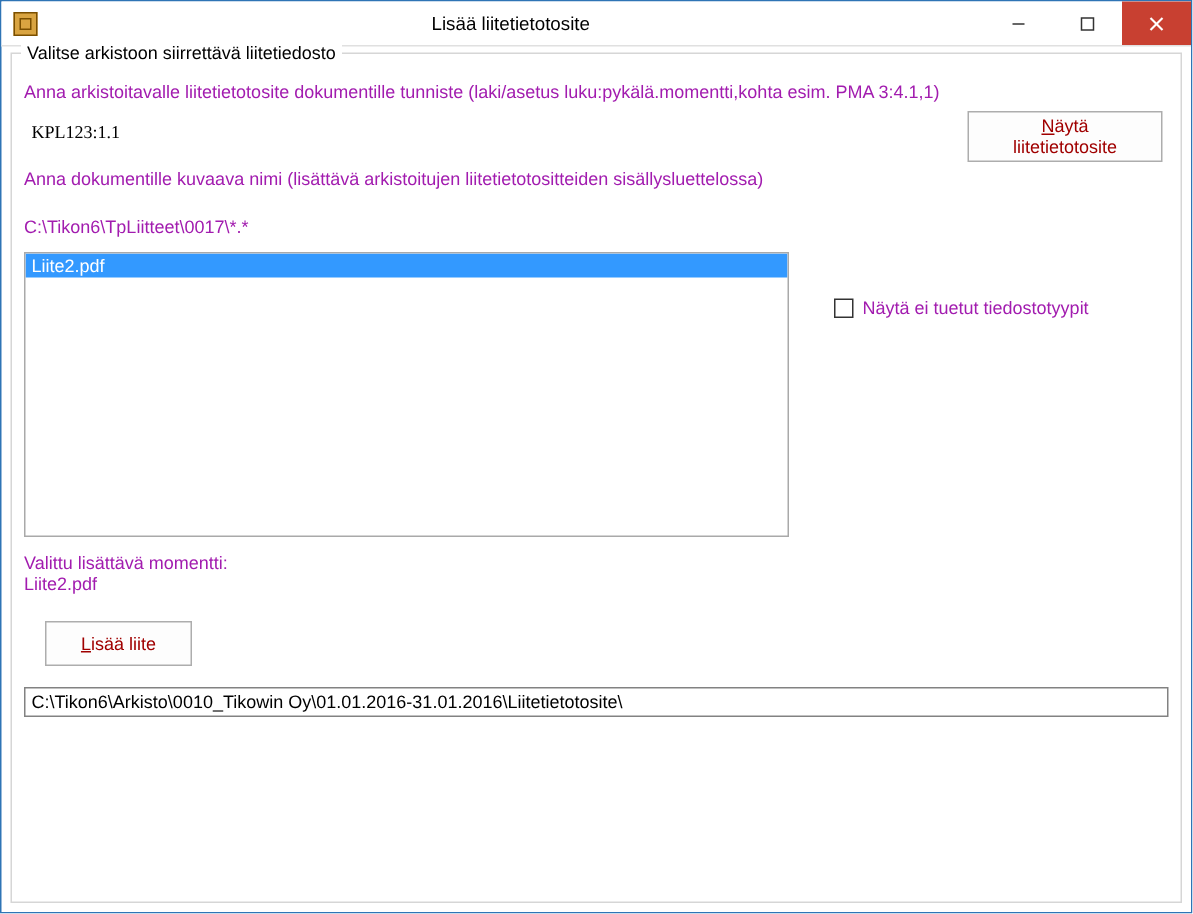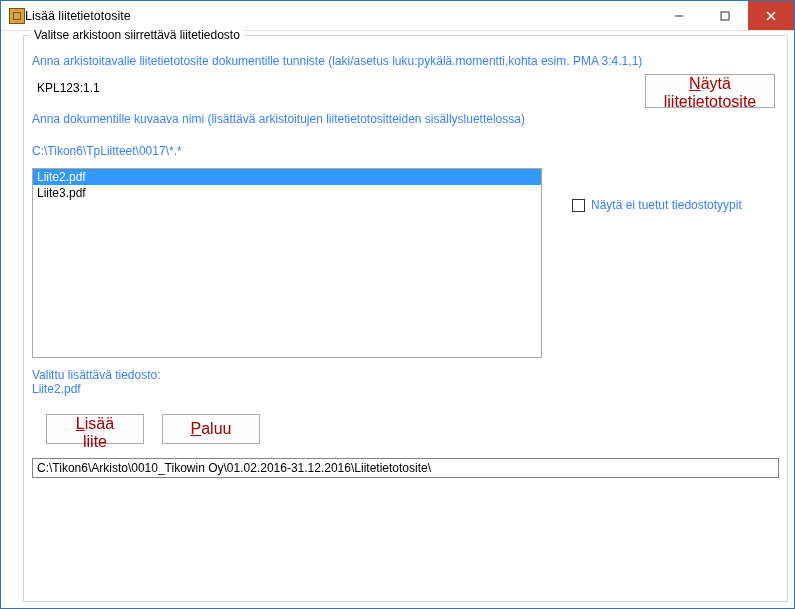--- a/index.html
+++ b/index.html
@@ -34,21 +34,21 @@
     position: relative;
   }
   .titlebar .app-icon::after {
     content:"";
     position:absolute;
     inset:3px;
     border:1px solid #7a4f00;
   }
   .titlebar .title {
     flex: 1;
-    text-align: left;
+    text-align: center;
     font-size: 12.5px;
     color: #000;
   }
   .win-controls {
     display: flex;
     height: 100%;
   }
   .win-btn {
     width: 46px;
     display: flex;
@@ -64,46 +64,45 @@
   .client {
     flex: 1;
     padding: 4px 6px 6px 6px;
   }
   
   .group {
     border: 1px solid #d6d6d6;
     position: relative;
     padding: 18px 8px 10px 8px;
     height: 100%;
-    margin-left: 16px;
   }
   .group-legend {
     position: absolute;
     top: -8px; left: 6px;
     background: #fff;
     padding: 0 4px;
     font-size: 12px;
     color: #000;
   }
-  .lbl { color:#3b82f6; }
+  .lbl { color:#a21caf; }
   .row { position: relative; }
   .input {
     border: 1px solid #fff;
     background: #fff;
-    font-family: Liberation Sans, sans-serif;
+    font-family: Liberation Serif, serif;
     font-size: 12px;
     padding: 2px 4px;
     height: 20px;
     width: 200px;
   }
   .input.wide { width: 100%; }
   .btn {
     border: 1px solid #adadad;
     background: #fdfdfd;
-    font-size: 16px;
+    font-size: 12px;
     color: #a00000;
     height: 32px;
     padding: 0 16px;
     cursor: pointer;
   }
   .btn .ul { text-decoration: underline; }
   .btn.right {
     position: absolute;
     right: 4px; top: -4px;
     width: 130px;
@@ -131,21 +130,21 @@
     gap: 6px;
     position: absolute;
     left: 540px;
     top: 30px;
   }
   .chk {
     width: 13px; height: 13px;
     border: 1px solid #333;
     background: #fff;
   }
-  .buttons-row { display:flex; gap:18px; margin-top:18px; margin-left:14px; }
+  .buttons-row { display:flex; gap:1px; margin-top:18px; margin-left:14px; }
   .buttons-row .btn { width:98px; height:30px; }
   .pathbox {
     border:1px solid #828282;
     background:#fff;
     padding:2px 4px;
     height:20px;
     white-space:nowrap;
     overflow:hidden;
   }
   .spacer-4 { height:4px; }
@@ -197,38 +196,34 @@
       <div class="lbl">Anna dokumentille kuvaava nimi (lisättävä arkistoitujen liitetietotositteiden sisällysluettelossa)</div>
       <div class="spacer-4"></div>
 
       <div class="spacer-14"></div>
       <div class="lbl">C:\Tikon6\TpLiitteet\0017\*.*</div>
       <div class="spacer-10"></div>
 
       <div class="row" style="position:relative;">
         <div class="listbox" id="file-list">
             <div class="item selected">Liite2.pdf</div>
-            <div class="item">Liite3.pdf</div>
           </div>
         <div class="checkbox-row">
           <span class="chk"></span>
           <span class="lbl">Näytä ei tuetut tiedostotyypit</span>
         </div>
       </div>
 
       <div class="spacer-10"></div>
-      <div class="lbl">Valittu lisättävä tiedosto:</div>
+      <div class="lbl">Valittu lisättävä momentti:</div>
       <div class="lbl">Liite2.pdf</div>
 
       <div class="buttons-row">
         <button class="btn">
           <span class="ul">L</span><span>isää liite</span>
         </button>
-        <button class="btn">
-          <span class="ul">P</span><span>aluu</span>
-        </button>
       </div>
 
       <div class="spacer-14"></div>
-      <div class="pathbox">C:\Tikon6\Arkisto\0010_Tikowin Oy\01.02.2016-31.12.2016\Liitetietotosite\</div>
+      <div class="pathbox">C:\Tikon6\Arkisto\0010_Tikowin Oy\01.01.2016-31.01.2016\Liitetietotosite\</div>
     </div>
   </div>
 </div>
 
 </body></html>

